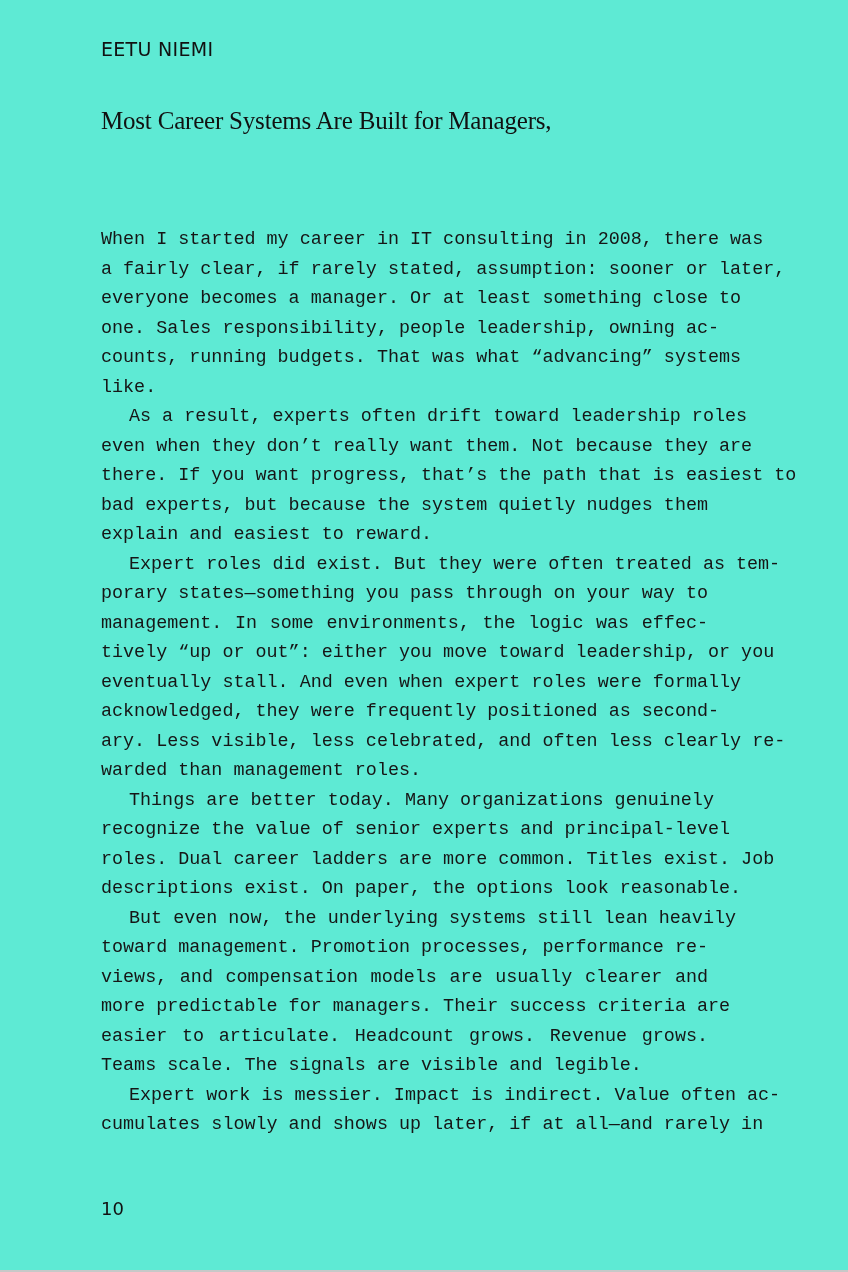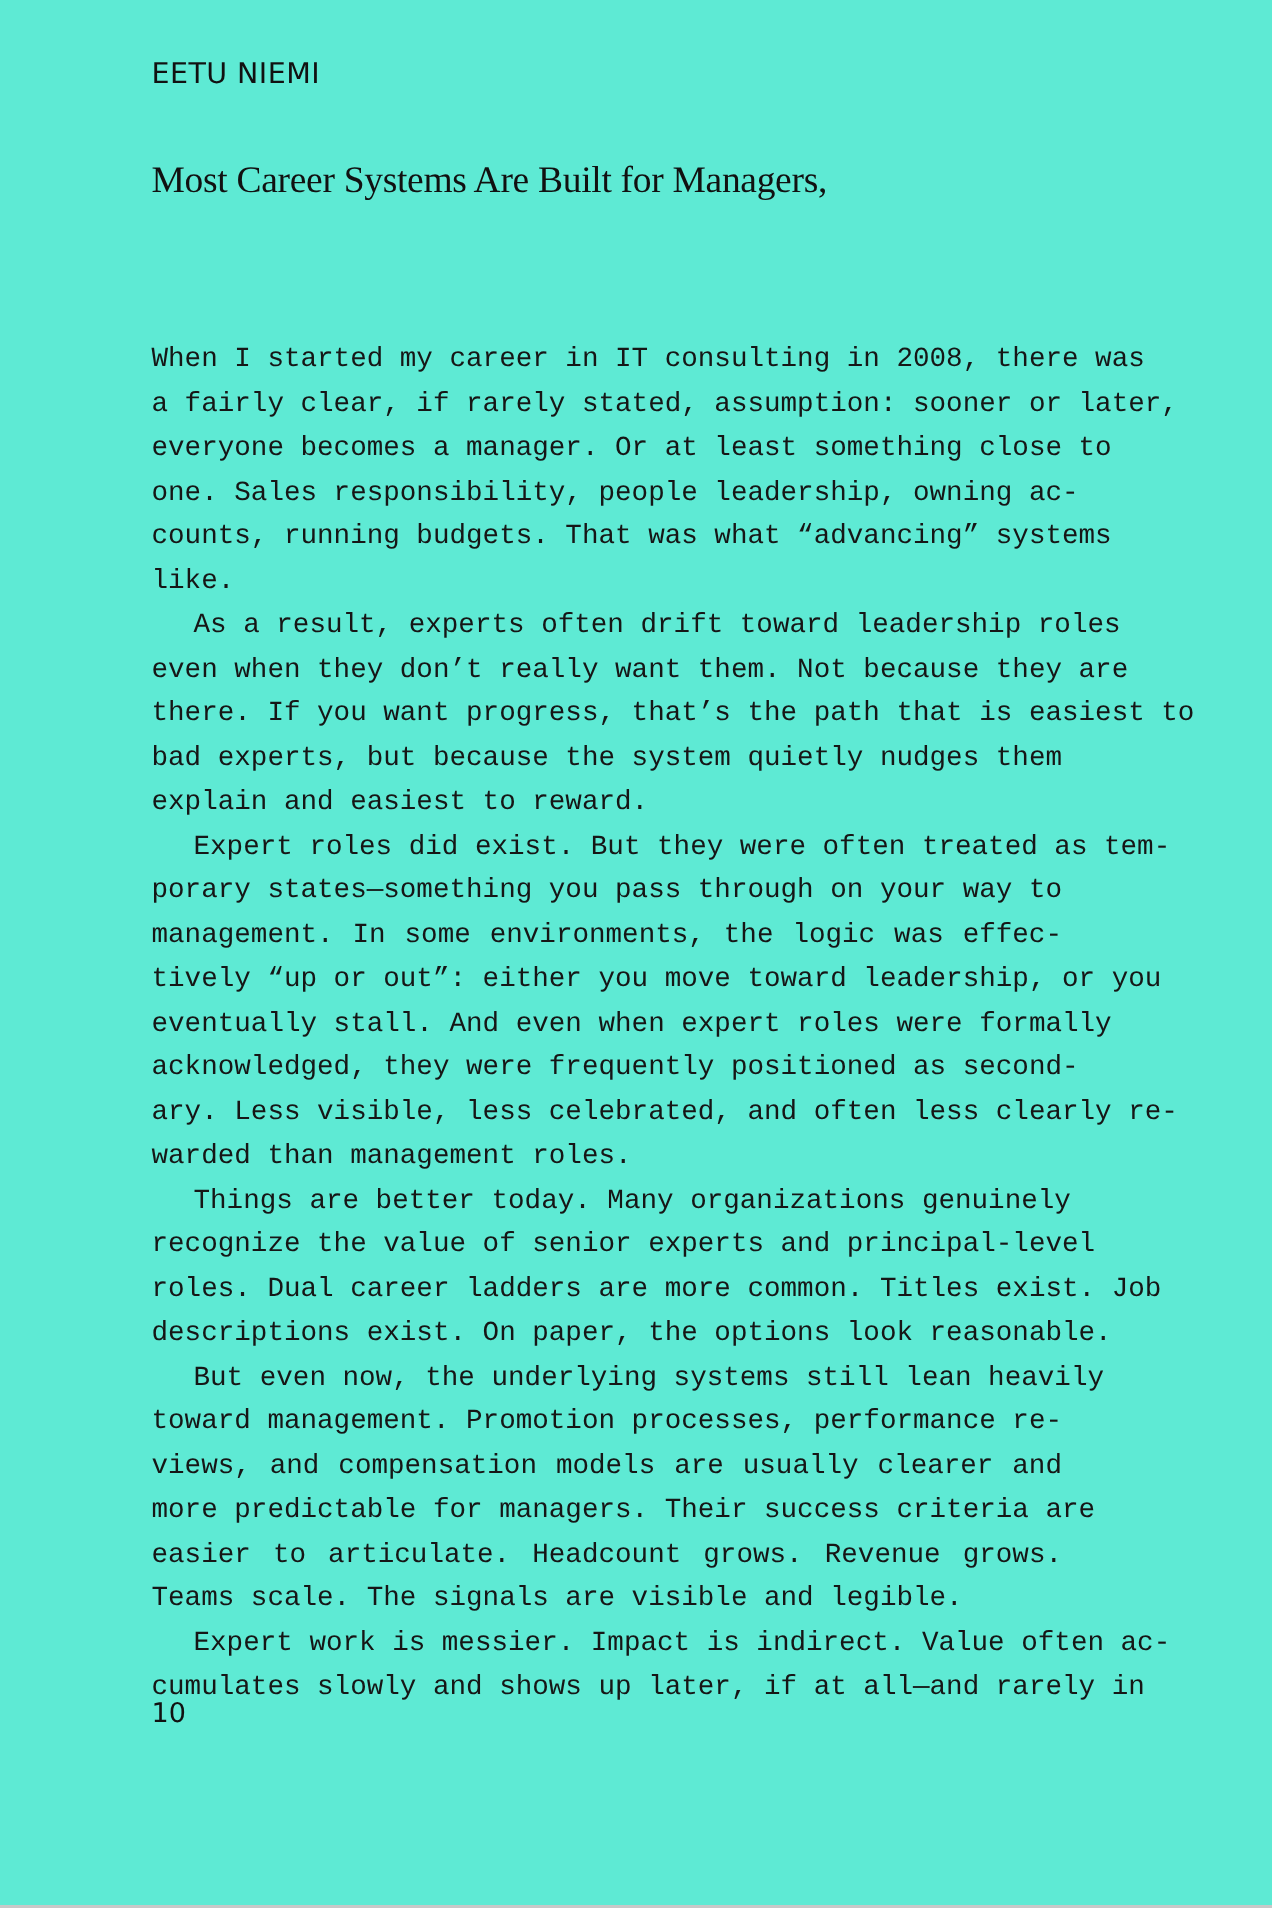--- a/index.html
+++ b/index.html
@@ -69,21 +69,21 @@
     }
     .para .line.last {
       text-align-last: left;
     }
     .para .line.indent {
       text-indent: 28px;
     }
     .page-number {
       position: absolute;
       left: 101px;
-      top: 1132px;
+      top: 1198px;
       font-family: "DejaVu Sans", sans-serif;
       font-size: 18px;
       line-height: 22px;
       color: #111;
     }
     .bottom-rule {
       position: absolute;
       left: 0;
       top: 1270px;
       width: 848px;

